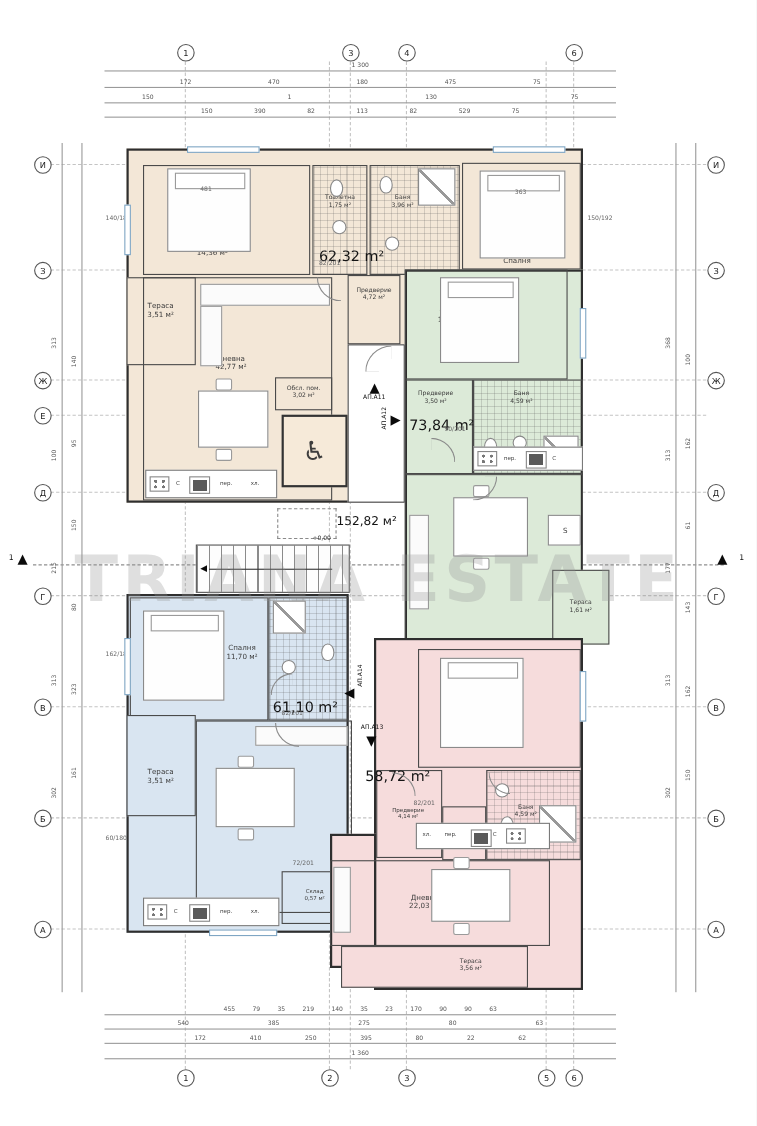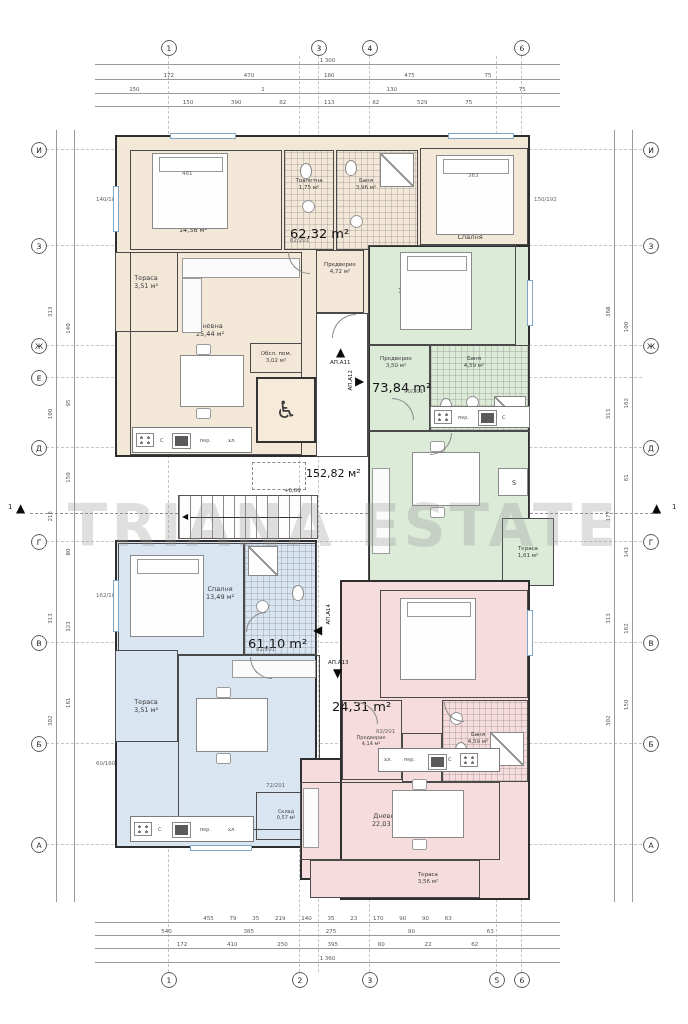--- a/index.html
+++ b/index.html
@@ -187,52 +187,52 @@
   <div class="dashbox" style="left:252px;top:462px;width:54px;height:28px;"></div>
   <div class="stairs" style="left:178px;top:495px;width:140px;height:44px;"></div>
   <div class="sline" style="left:190px;top:517px;width:112px;"></div>
   <span class="tri" style="left:182px;top:513px;font-size:8px;">◀</span>
   <div class="tiny" style="left:284px;top:487px;color:#333;">+0,00</div>
 
   <div class="big" style="left:290px;top:226px;">62,32 m²</div>
   <div class="big" style="left:372px;top:380px;">73,84 m²</div>
   <div class="big" style="left:306px;top:467px;font-size:11px;">152,82 м²</div>
   <div class="big" style="left:248px;top:636px;">61,10 m²</div>
-  <div class="big" style="left:332px;top:699px;">24,31 m²</div>
+  <div class="big" style="left:332px;top:699px;">58,72 m²</div>
 
   <div class="rl" style="left:193px;top:226px;">
     <span>Спалня</span><br><span>14,36 м²</span></div>
   <div class="rl" style="left:470px;top:237px;">
     <span>Спалня</span></div>
   <div class="rl" style="left:309px;top:184px;font-size:5.5px;">
     <span>Тоалетна</span><br><span>1,75 м²</span></div>
   <div class="rl" style="left:366px;top:184px;font-size:5.5px;">
     <span>Баня</span><br><span>3,96 м²</span></div>
   <div class="rl" style="left:340px;top:268px;font-size:5.5px;">
     <span>Предверие</span><br><span>4,72 м²</span></div>
   <div class="rl" style="left:276px;top:357px;font-size:5.5px;">
     <span>Обсл. пом.</span><br><span>3,02 м²</span></div>
   <div class="rl" style="left:210px;top:330px;">
-    <span>Дневна</span><br><span>25,44 м²</span></div>
+    <span>Дневна</span><br><span>42,77 м²</span></div>
   <div class="rl" style="left:146px;top:282px;">
     <span>Тераса</span><br><span>3,51 м²</span></div>
 
   <div class="rl" style="left:412px;top:287px;">
     <span>Спалня</span><br><span>13,43 м²</span></div>
   <div class="rl" style="left:396px;top:362px;font-size:5.5px;">
     <span>Предверие</span><br><span>3,50 м²</span></div>
   <div class="rl" style="left:474px;top:362px;font-size:5.5px;">
     <span>Баня</span><br><span>4,59 м²</span></div>
   <div class="rl" style="left:432px;top:483px;">
     <span>Дневна</span><br><span>24,30 м²</span></div>
   <div class="rl" style="left:528px;top:552px;font-size:5.5px;">
     <span>Тераса</span><br><span>1,61 м²</span></div>
 
   <div class="rl" style="left:220px;top:593px;">
-    <span>Спалня</span><br><span>13,49 м²</span></div>
+    <span>Спалня</span><br><span>11,70 м²</span></div>
   <div class="rl" style="left:222px;top:722px;">
     <span>Дневна</span><br><span>25,55 м²</span></div>
   <div class="rl" style="left:146px;top:706px;">
     <span>Тераса</span><br><span>3,51 м²</span></div>
   <div class="rl" style="left:286px;top:814px;font-size:5px;">
     <span>Склад</span><br><span>0,57 м²</span></div>
 
   <div class="rl" style="left:420px;top:640px;">
     <span>Спалня</span><br><span>13,05 м²</span></div>
   <div class="rl" style="left:371px;top:740px;font-size:5px;">

